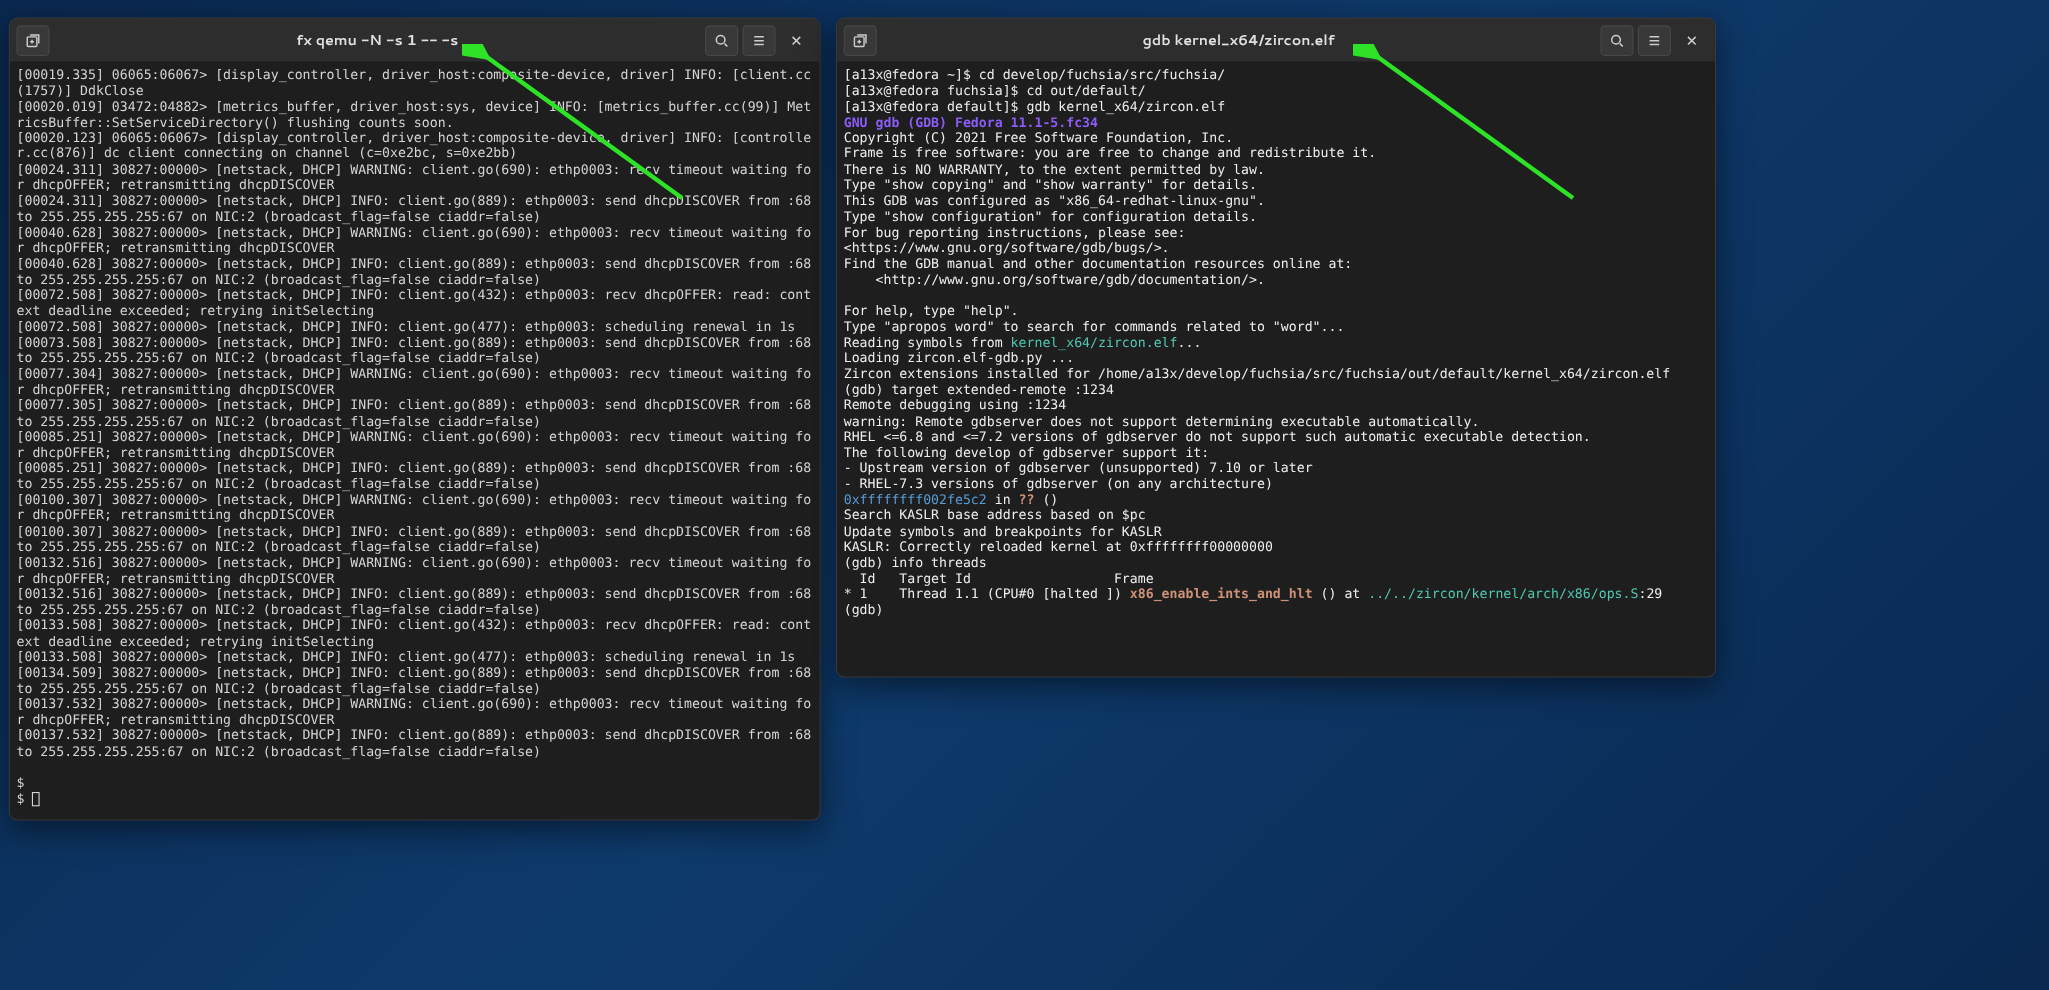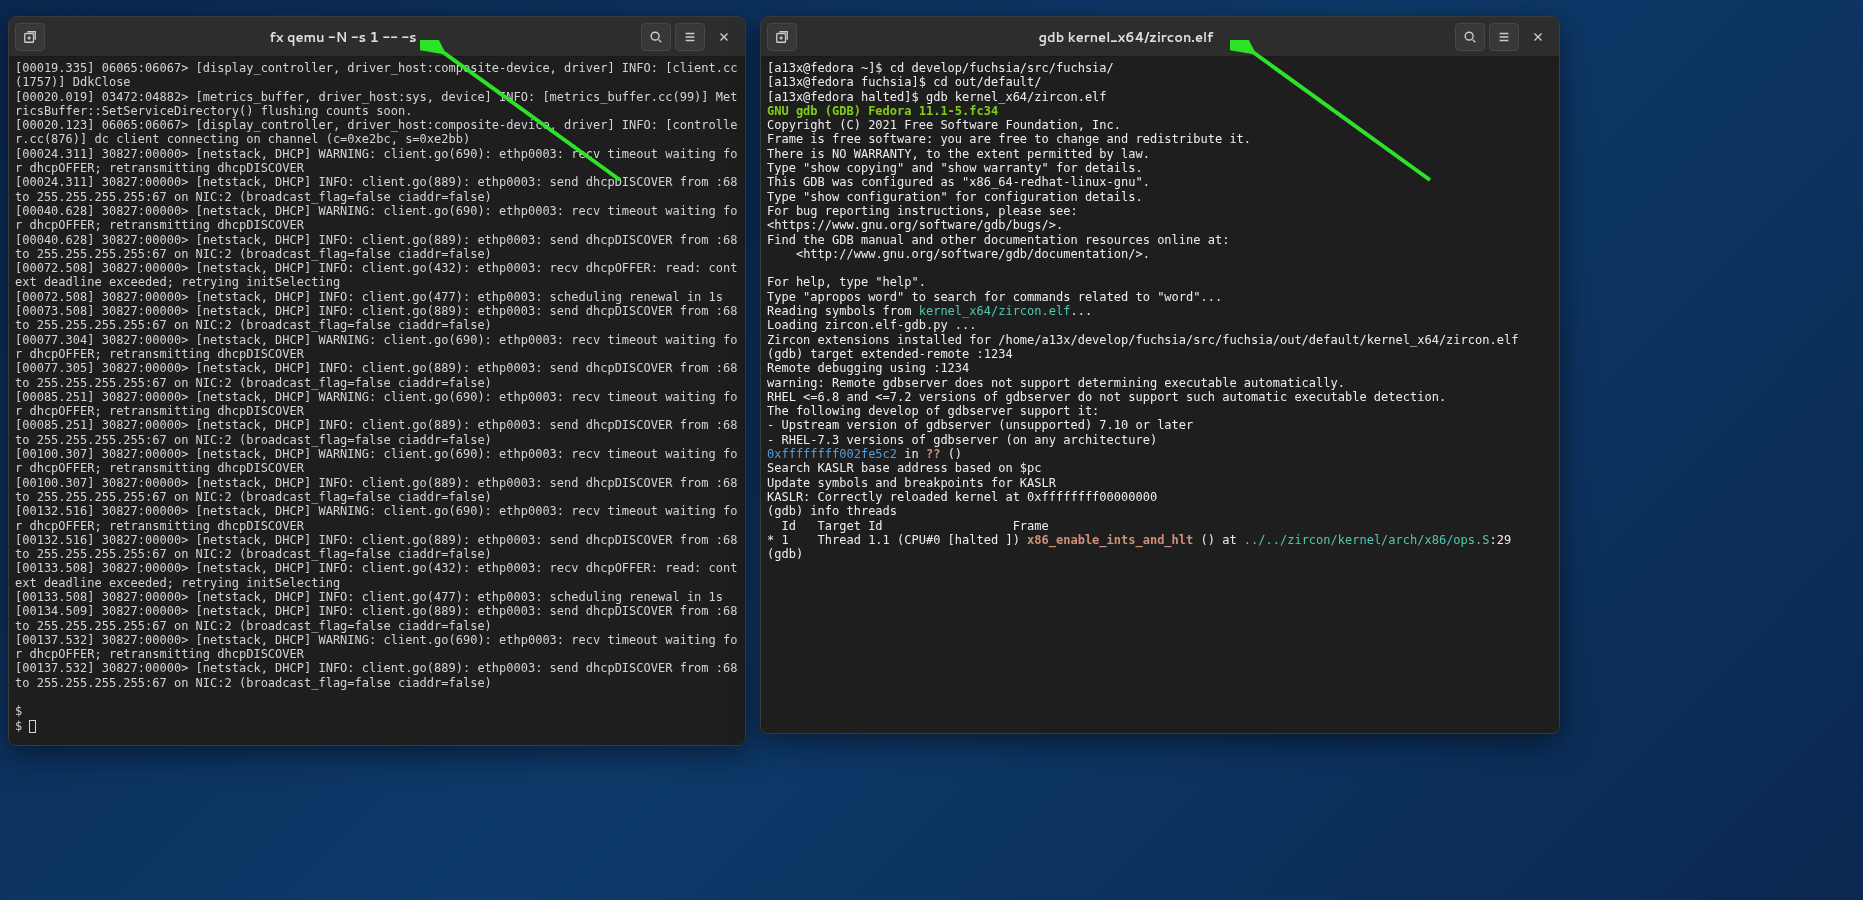--- a/index.html
+++ b/index.html
@@ -16,21 +16,21 @@
     position: absolute;
     background: #1e1e1e;
     border: 1px solid #3a3a3a;
     border-radius: 8px;
     box-shadow: 0 8px 30px rgba(0,0,0,0.5);
     display: flex;
     flex-direction: column;
     overflow: hidden;
   }
   .window.left { left: 8px; top: 16px; width: 738px; height: 730px; }
-  .window.right { left: 760px; top: 16px; width: 800px; height: 718px; }
+  .window.right { left: 760px; top: 16px; width: 800px; height: 600px; }
   .titlebar {
     background: #2d2d2d;
     height: 40px;
     display: flex;
     align-items: center;
     padding: 0 6px;
     gap: 6px;
     border-bottom: 1px solid #1a1a1a;
   }
   .tb-btn {
@@ -63,21 +63,21 @@
     color: #d4d4d4;
     font-size: 12px;
     line-height: 14.3px;
     padding: 4px 6px;
     white-space: pre-wrap;
     word-break: break-all;
     overflow: hidden;
     font-family: "DejaVu Sans Mono", "Liberation Mono", monospace;
   }
   .white { color: #eeeeee; }
-  .magenta { color: #84cc16; font-weight: bold; }
+  .magenta { color: #8b5cf6; font-weight: bold; }
   .cyan { color: #4ec9b0; text-align: right; }
   .orange { color: #ce9178; font-weight: bold; }
   .blue { color: #569cd6; }
   .cursor-block {
     display: inline-block;
     width: 7px;
     height: 13px;
     border: 1px solid #d4d4d4;
     vertical-align: text-bottom;
   }
@@ -170,21 +170,21 @@
       </div>
       <div class="tb-btn close">
         <svg class="ico" viewBox="0 0 16 16" fill="none" stroke="currentColor" stroke-width="1.6">
             <path d="M4 4l8 8M12 4l-8 8"></path>
           </svg>
       </div>
     </div>
   </div>
   <pre class="term-body" id="right-term"><span class="white">[a13x@fedora ~]$ cd develop/fuchsia/src/fuchsia/
 </span><span class="white">[a13x@fedora fuchsia]$ cd out/default/
-</span><span class="white">[a13x@fedora halted]$ gdb kernel_x64/zircon.elf
+</span><span class="white">[a13x@fedora default]$ gdb kernel_x64/zircon.elf
 </span><span class="magenta">GNU gdb (GDB) Fedora 11.1-5.fc34</span><span class="white">
 Copyright (C) 2021 Free Software Foundation, Inc.
 </span><span class="white">Frame is free software: you are free to change and redistribute it.
 </span><span class="white">There is NO WARRANTY, to the extent permitted by law.
 </span><span class="white">Type "show copying" and "show warranty" for details.
 </span><span class="white">This GDB was configured as "x86_64-redhat-linux-gnu".
 </span><span class="white">Type "show configuration" for configuration details.
 </span><span class="white">For bug reporting instructions, please see:
 </span><span class="white">&lt;https://www.gnu.org/software/gdb/bugs/&gt;.
 </span><span class="white">Find the GDB manual and other documentation resources online at:

